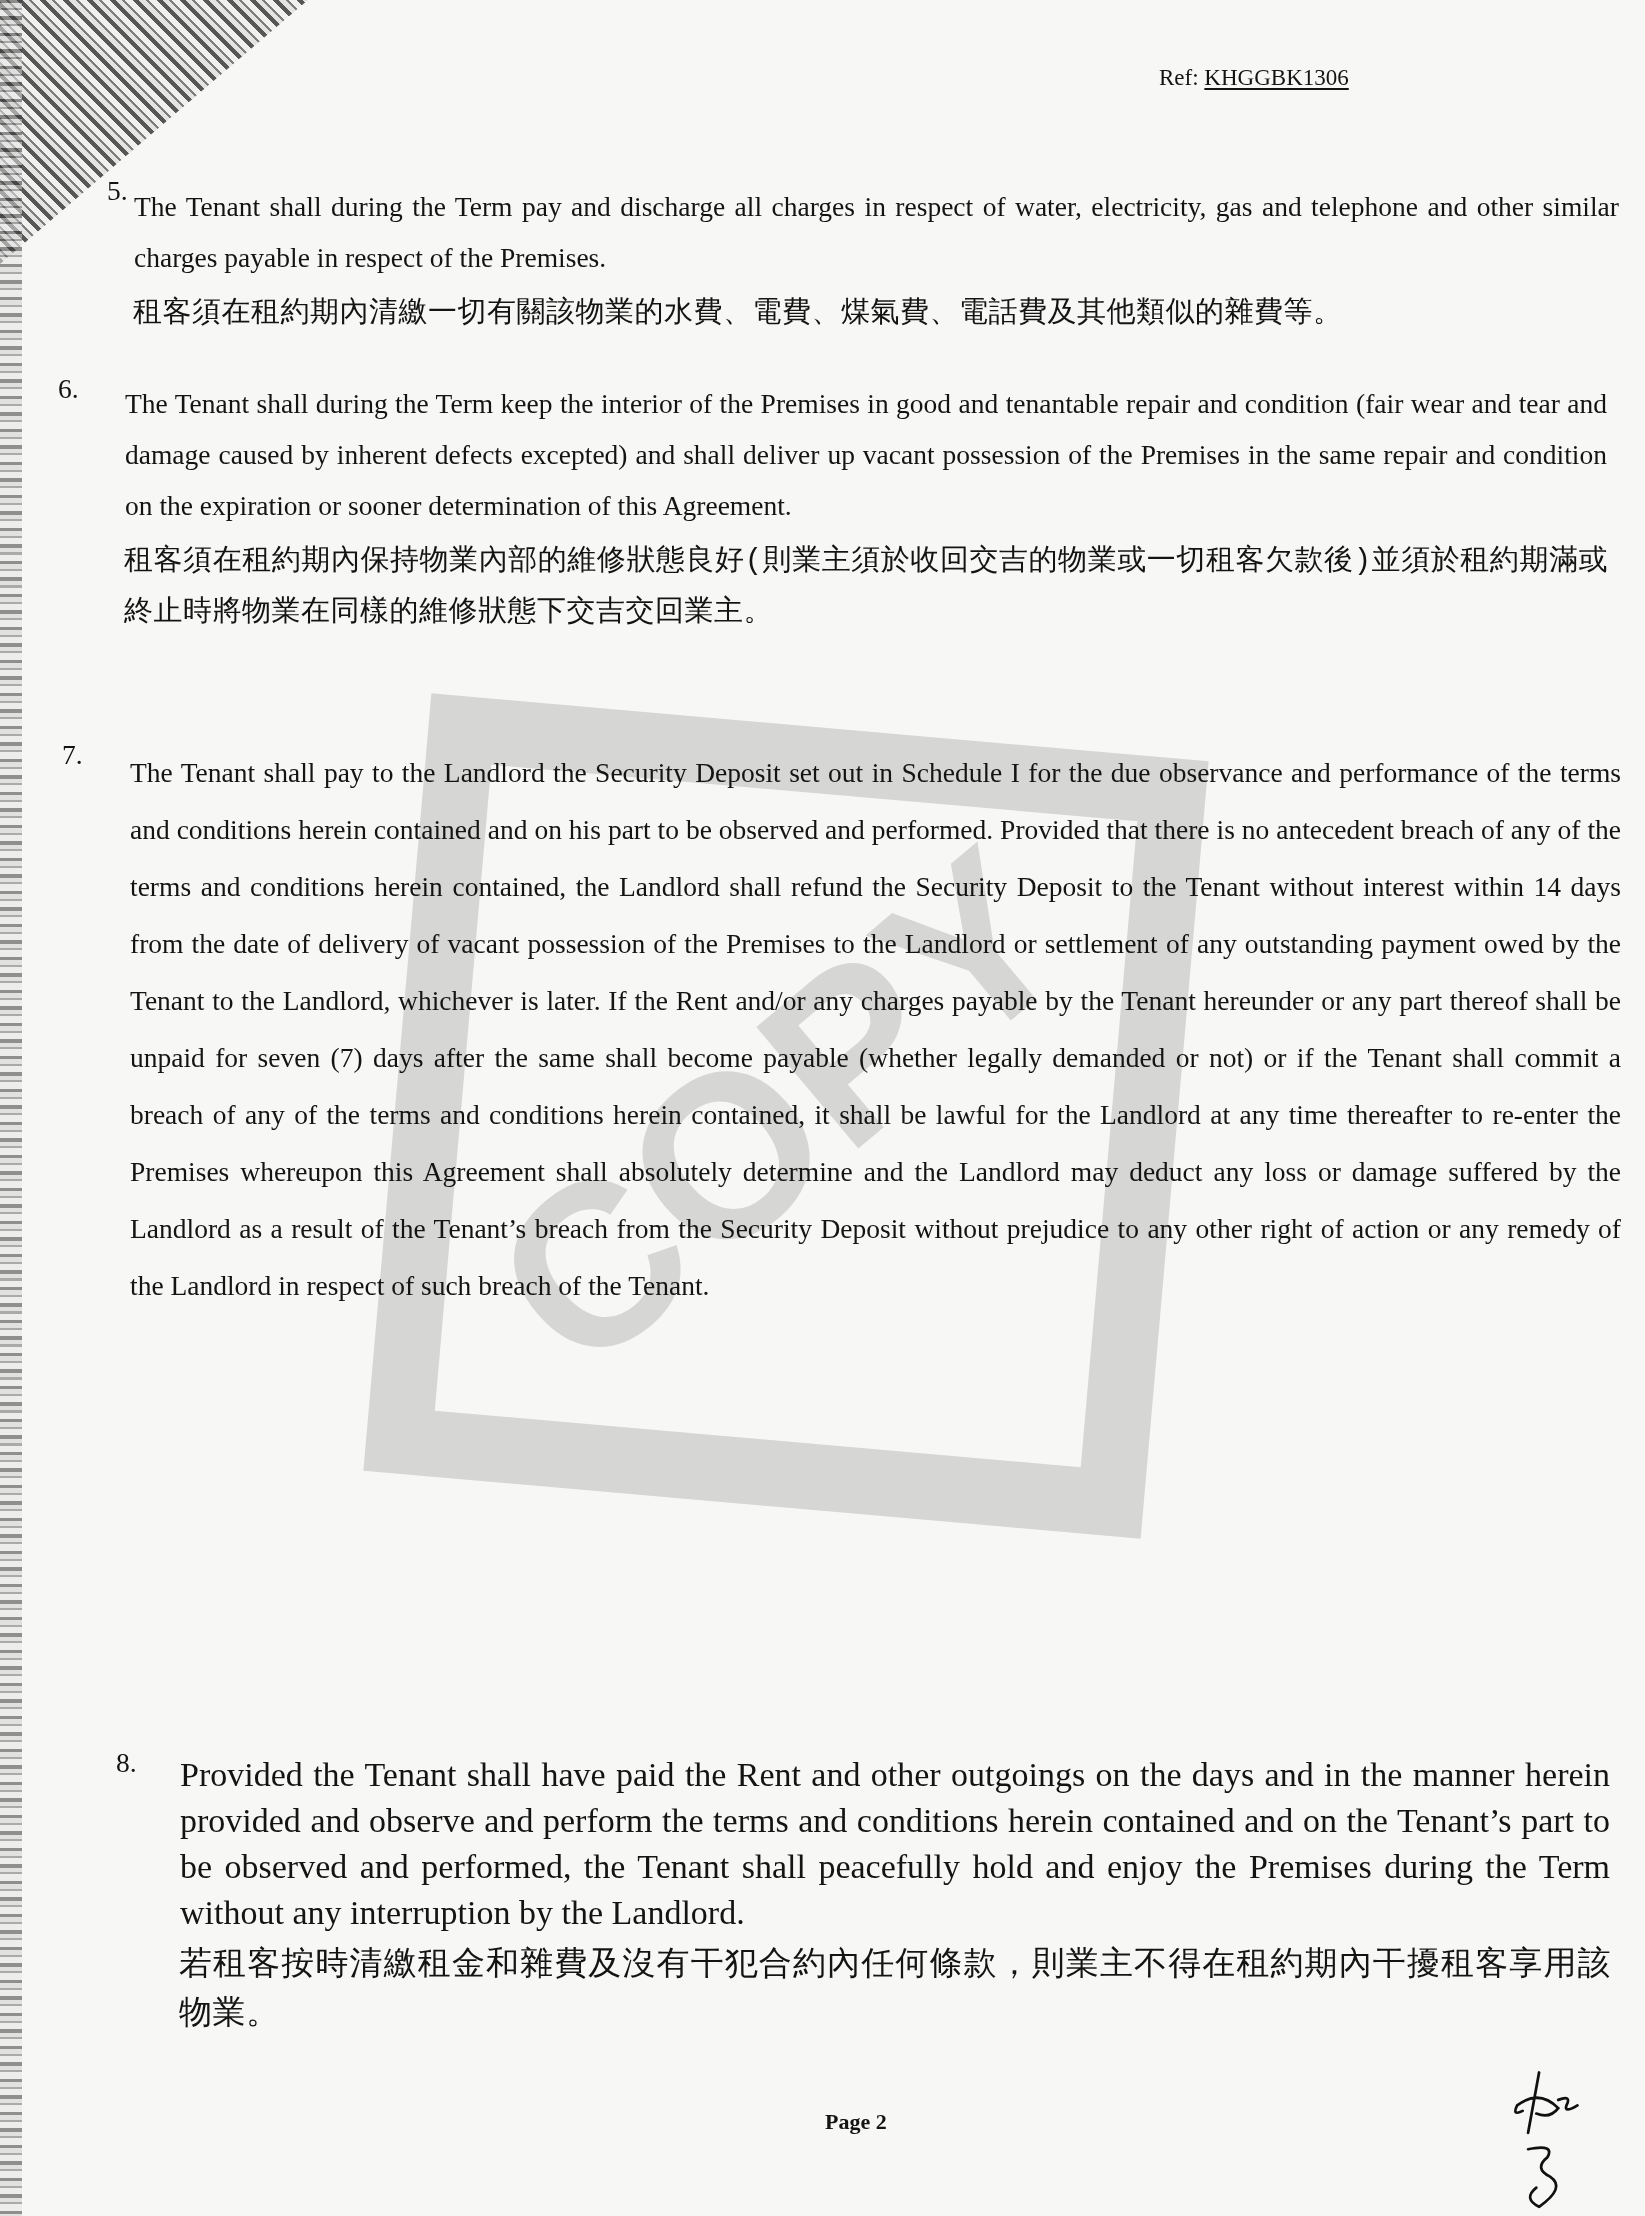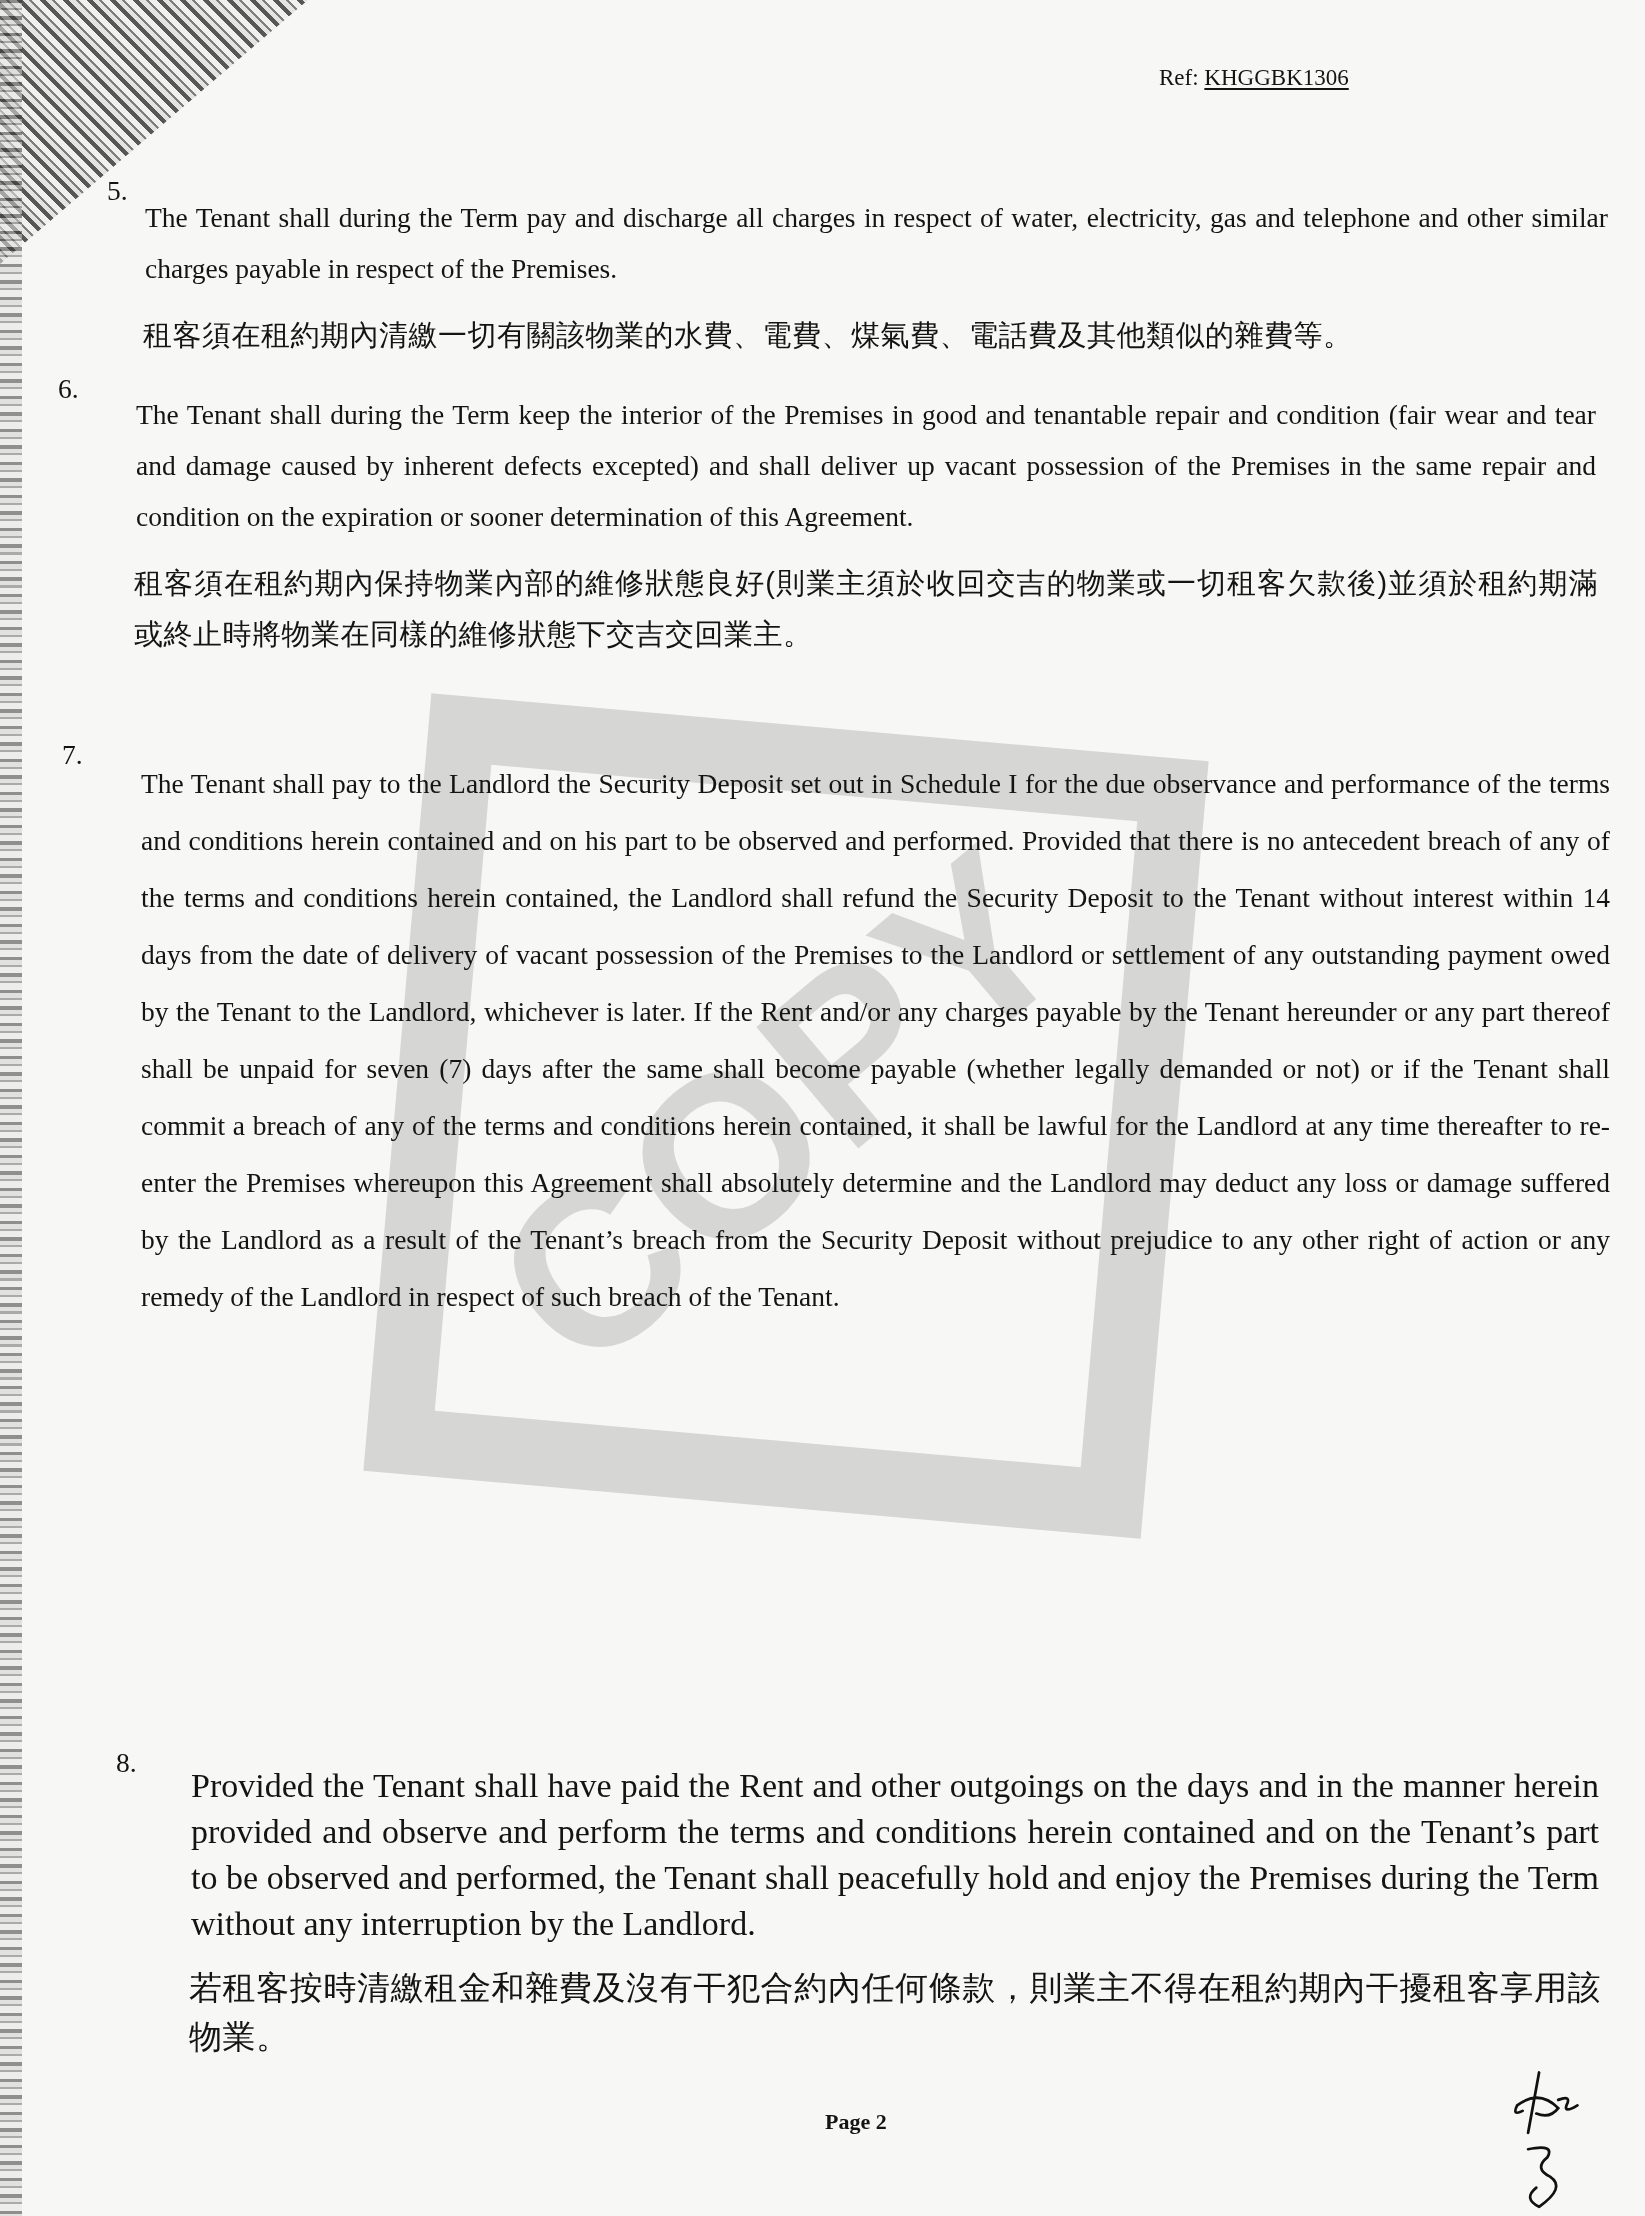--- a/index.html
+++ b/index.html
@@ -25,24 +25,24 @@
     pointer-events:none;
   }
   .ref {
     position:absolute; top:65px; left:1159px;
     font-size:23px;
   }
   .ref .code { text-decoration:underline; text-underline-offset:3.3px; padding-right:16.5px; }
   .clause { position:absolute; }
   .clause .num { position:absolute; font-size:27.5px; }
   .clause p.en {
-    margin:16px; font-size:27.5px; line-height:51px; text-align:justify;
+    margin:5px; font-size:27.5px; line-height:51px; text-align:justify;
   }
   .clause p.zh {
-    margin:14px; font-family:Liberation Sans, sans-serif; font-size:29px;
+    margin:4px; font-family:Liberation Mono, monospace; font-size:29px;
     line-height:51px; letter-spacing:0.5px; text-align:justify;
   }
   #c5 { left:129px; top:176px; width:1495px; }
   #c5 .num { left:-22px; top:-1.1px; }
   #c6 { left:120px; top:373px; width:1492px; }
   #c6 .num { left:-62px; top:0; }
   #c7 { left:125px; top:739px; width:1501px; }
   #c7 .num { left:-63px; top:0; }
   #c7 p.en { line-height:57px; }
   #c7 p.zh { margin-top:0; padding-left:21px; }

